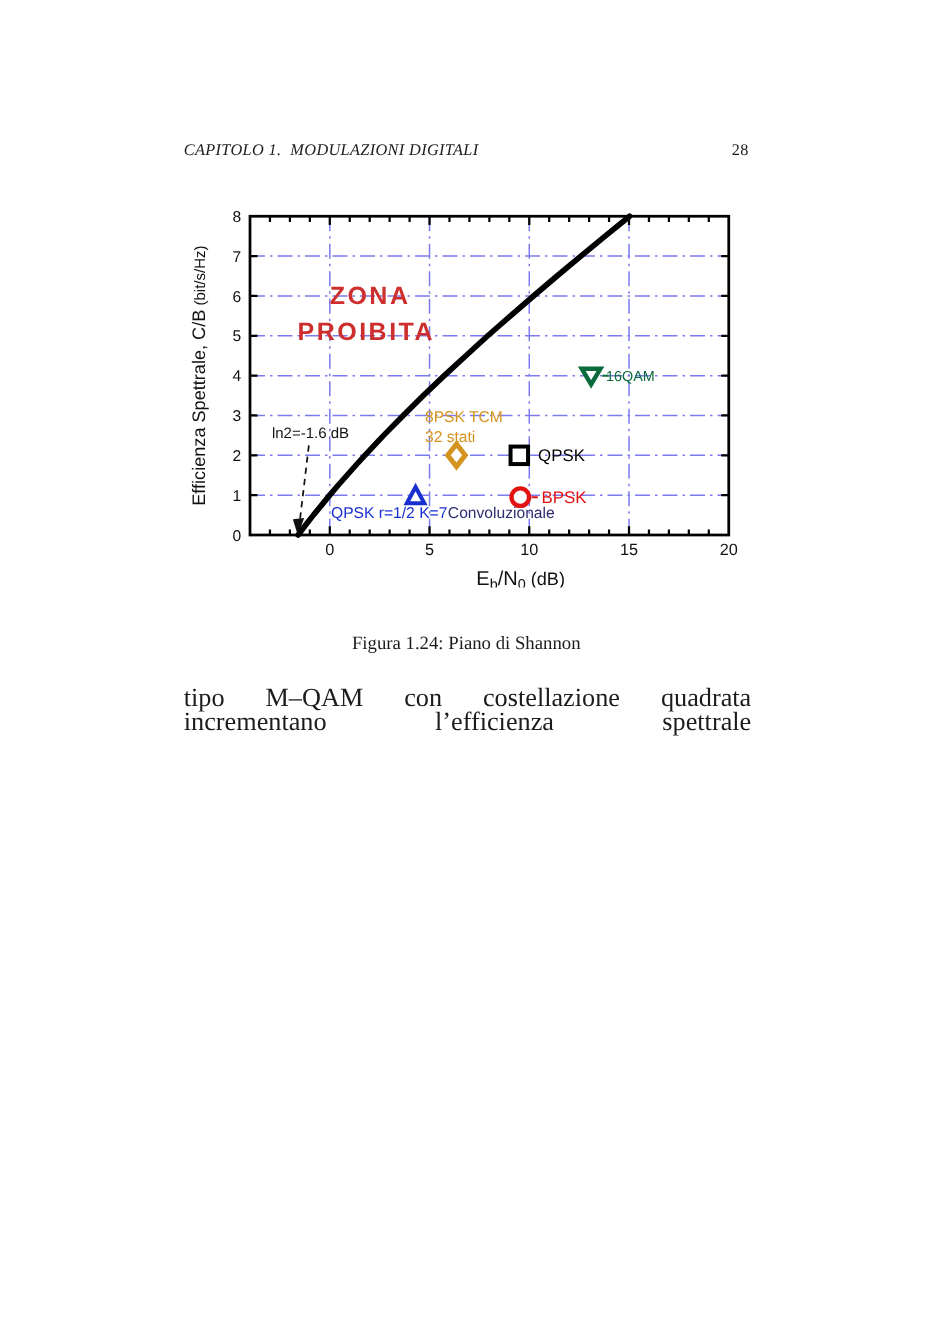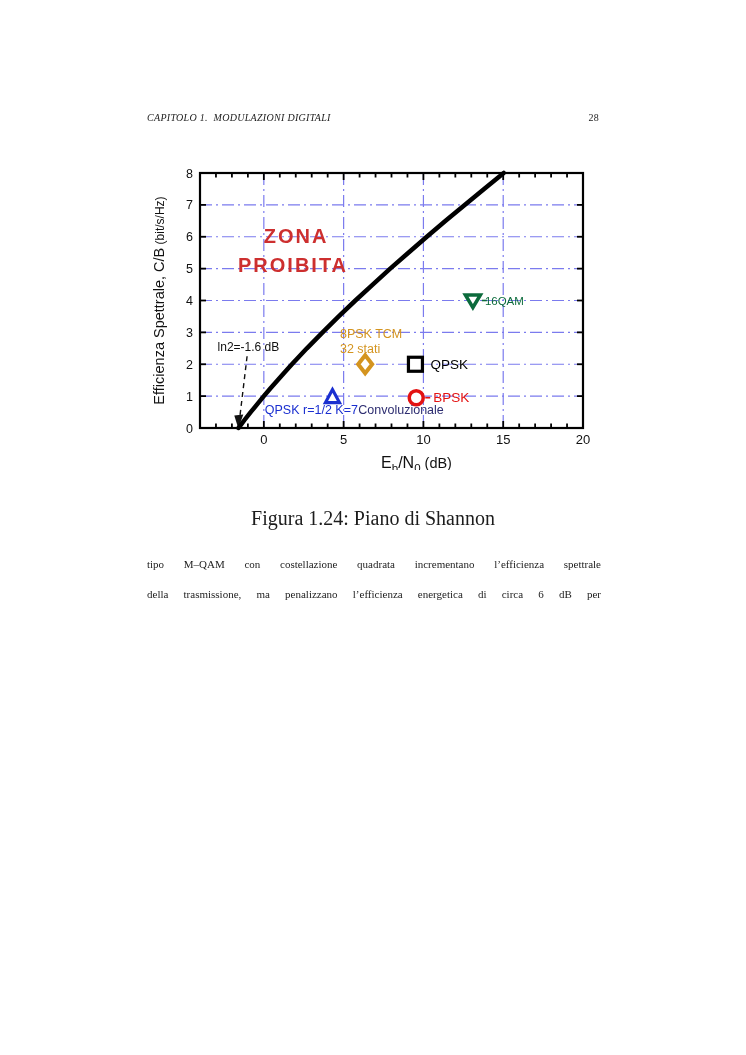--- a/index.html
+++ b/index.html
@@ -3,32 +3,32 @@
 <meta charset="utf-8">
 <style>
   html,body{margin:0;padding:0;}
   body{
     width:746px;height:1055px;background:#ffffff;position:relative;
     font-family:"Liberation Serif", serif;color:#1c1c1c;overflow:hidden;
   }
   .header{
     position:absolute;left:147px;top:112px;width:452px;
     display:flex;justify-content:space-between;align-items:center;
-    font-size:10px;letter-spacing:0.3px;
+    font-size:13px;letter-spacing:0.3px;
   }
   .header .chapter{font-style:italic;white-space:pre;}
   .header .pagenum{font-style:normal;}
   #chart{position:absolute;left:150px;top:160px;}
   .caption{
     position:absolute;left:147px;top:507px;width:452px;
-    text-align:center;font-size:20px;
+    text-align:center;font-size:15px;
   }
   .paragraph{
     position:absolute;left:147px;top:549px;width:454px;
-    font-size:11px;line-height:30px;
+    font-size:21px;line-height:19px;
   }
   .paragraph .line{white-space:normal;}
   .paragraph .line.justify{text-align:justify;text-align-last:justify;}
   text{font-family:"Liberation Sans", sans-serif;}
 </style>
 </head>
 <body>
 
 <div class="page">
 
@@ -145,16 +145,15 @@
       <text x="189.95458333333332" y="177.96875" font-size="12.5" fill="#d4941f" style="font-family:&quot;Liberation Sans&quot;, sans-serif">8PSK TCM</text>
       <text x="189.95458333333332" y="193.26875" font-size="12.5" fill="#d4941f" style="font-family:&quot;Liberation Sans&quot;, sans-serif">32 stati</text>
       <text x="114.79083333333332" y="254.15" font-size="12.5" fill="#1a2fd0" style="font-family:&quot;Liberation Sans&quot;, sans-serif">QPSK r=1/2 K=7</text>
       <text x="208.30666666666667" y="254.15" font-size="12.5" fill="#2d2d70" style="font-family:&quot;Liberation Sans&quot;, sans-serif">Convoluzionale</text>
     </svg>
 
   <div class="caption">Figura 1.24: Piano di Shannon</div>
 
   <div class="paragraph">
     <div class="line justify">tipo M–QAM con costellazione quadrata incrementano l’efficienza spettrale</div>
-    <div class="line justify">della trasmissione, ma penalizzano l’efficienza energetica di circa 6 dB per</div>
   </div>
 
 </div>
 
 </body></html>

